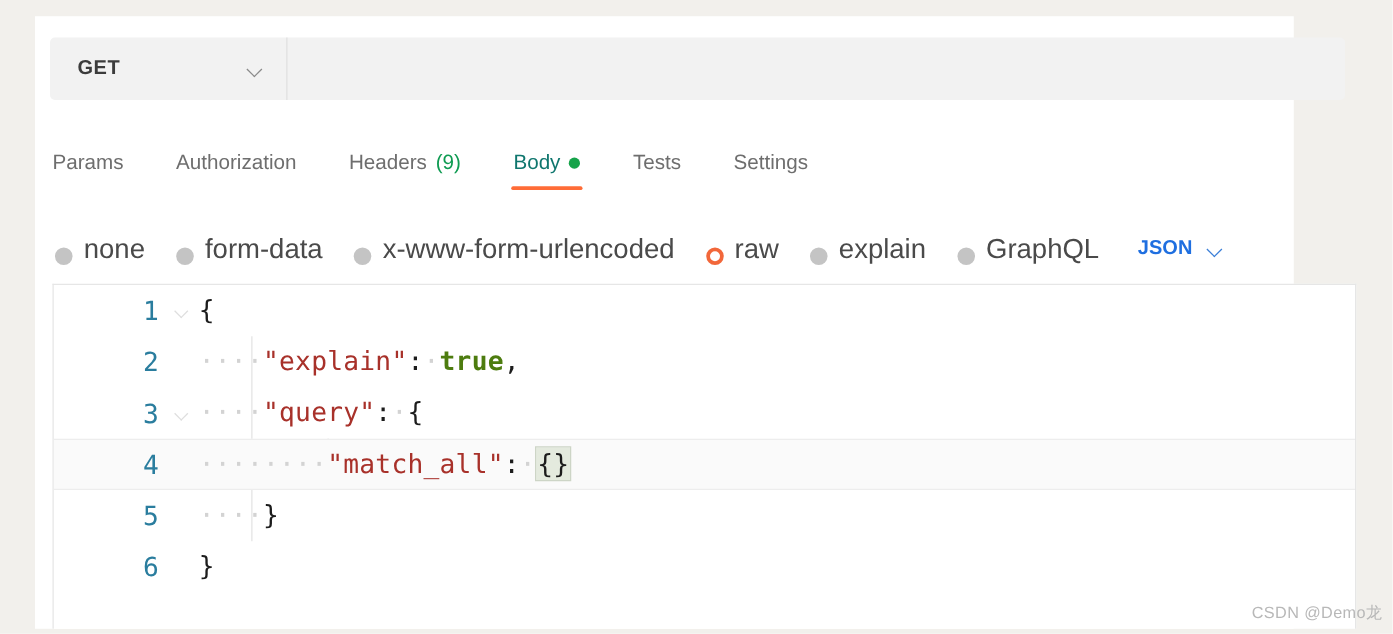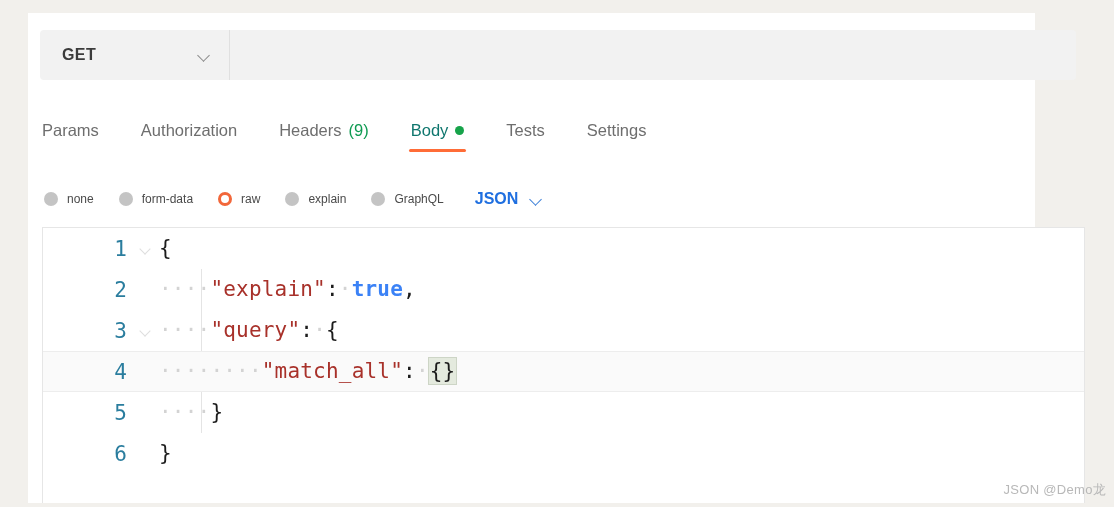--- a/index.html
+++ b/index.html
@@ -131,23 +131,23 @@
   .bodytypes {
     position: absolute;
     left: 16px;
     top: 173px;
     display: flex;
     align-items: center;
     height: 26px;
   }
   .radio-item {
     display: flex;
-    align-items: flex-start;
+    align-items: flex-end;
     margin-right: 25px;
-    font-size: 12px;
+    font-size: 22px;
     color: #4a4a4a;
     cursor: pointer;
     white-space: nowrap;
   }
   .radio {
     width: 14px;
     height: 14px;
     border-radius: 50%;
     background: #c4c4c4;
     margin-right: 9px;
@@ -244,21 +244,21 @@
   .code-text {
     flex: 1;
     font-size: 21px;
     line-height: 1;
     white-space: pre;
     color: #1c1c1c;
     letter-spacing: 0.2px;
     position: relative;
   }
   .k { color: #a8312a; }          
-  .b { color: #3b82f6; font-weight: bold; }  
+  .b { color: #4d7c0f; font-weight: bold; }  
   .p { color: #1c1c1c; }          
   .ws { color: #d3d3d3; }         
   .brace-hl {
     background: #e4eade;
     outline: 1px solid #cdd5c6;
     padding: 1px 1px;
   }
 
   
   .iguide {
@@ -323,20 +323,24 @@
   <div class="bodytypes">
     <div class="radio-row" style="display:flex;align-items:center;">
         <div class="radio-item">
           <span class="radio"></span>
           <span>none</span>
         </div>
         <div class="radio-item">
           <span class="radio"></span>
           <span>form-data</span>
         </div>
+        <div class="radio-item">
+          <span class="radio"></span>
+          <span>x-www-form-urlencoded</span>
+        </div>
         <div class="radio-item sel">
           <span class="radio"></span>
           <span>raw</span>
         </div>
         <div class="radio-item">
           <span class="radio"></span>
           <span>explain</span>
         </div>
         <div class="radio-item">
           <span class="radio"></span>
@@ -381,13 +385,13 @@
         <div class="code-line">
           <div class="gutter">6</div>
           <div class="fold"></div>
           <div class="code-text"><span class="p">}</span></div>
         </div>
       </div>
   </div>
 
 </div>
 
-<div class="watermark">JSON @Demo龙</div>
+<div class="watermark">CSDN @Demo龙</div>
 
 </body></html>

